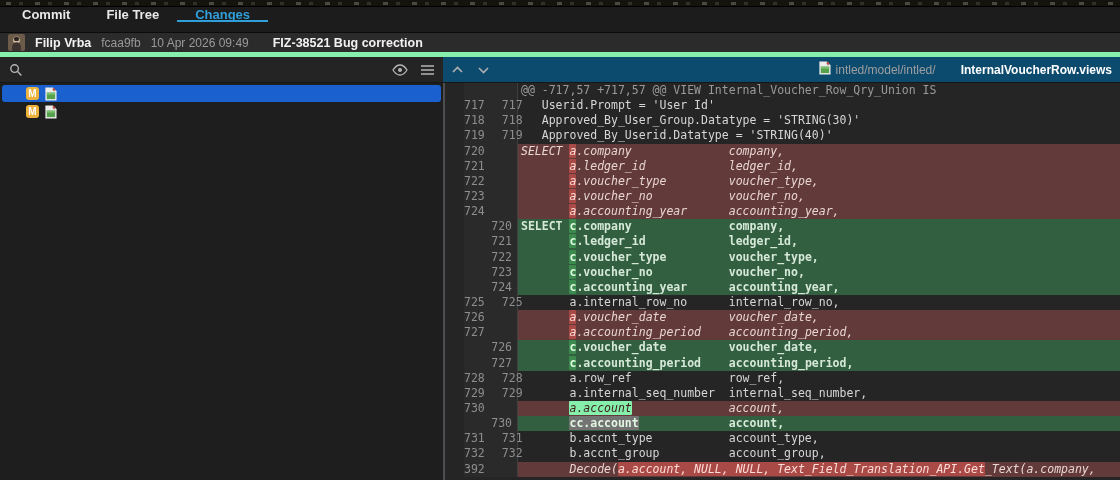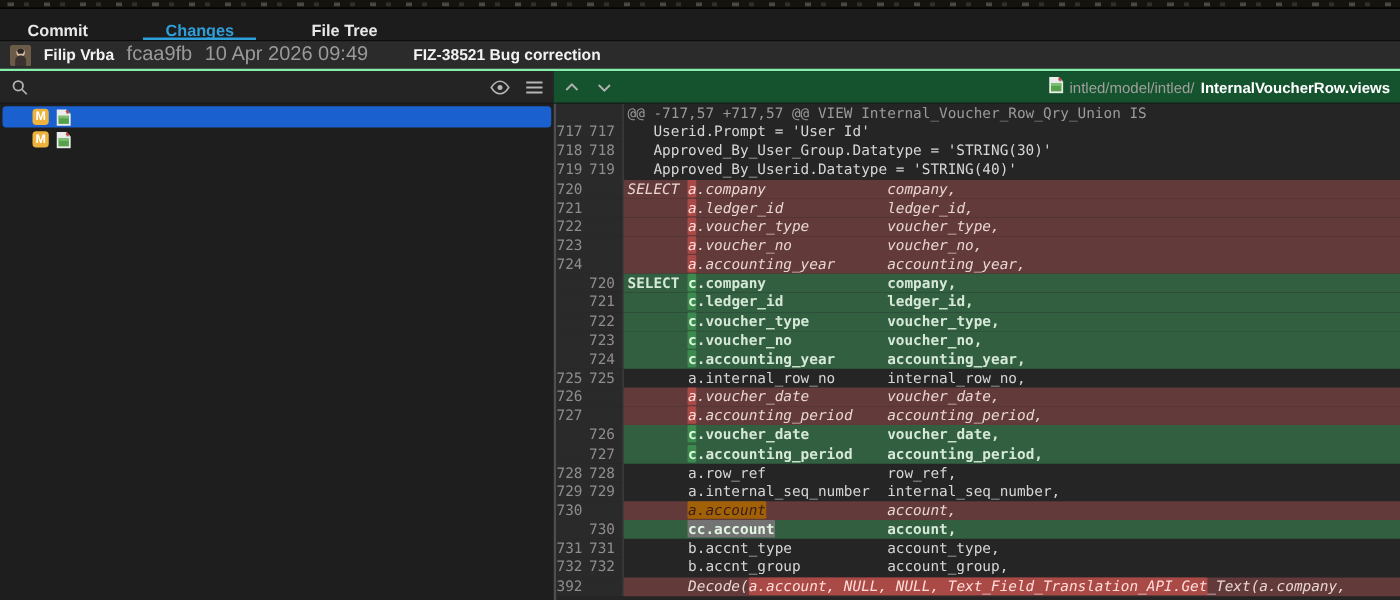--- a/index.html
+++ b/index.html
@@ -5,79 +5,79 @@
   * { box-sizing: border-box; margin: 0; padding: 0; }
   html,body { width:1120px; height:480px; overflow:hidden; }
   body { background:#1a1a1a; font-family:"Liberation Sans", sans-serif; color:#ddd; }
 
   
   .topstrip { height:7px; background:#14130e; position:relative; border-bottom:1px solid #000; }
   .topstrip .marks { position:absolute; left:6px; right:6px; top:2px; height:3px; opacity:.45;
     background:repeating-linear-gradient(90deg,#8b8b80 0 5px,transparent 5px 13px,#55554a 13px 17px,transparent 17px 29px); }
 
   
-  .tabbar { height:26px; background:#1c1c1c; display:flex; align-items:flex-end; padding-left:4px; border-bottom:1px solid #0c0c0c;gap:26px; }
+  .tabbar { height:26px; background:#1c1c1c; display:flex; align-items:flex-start; padding-left:4px; border-bottom:1px solid #0c0c0c; }
   .tab { display:flex; align-items:center; padding:0 18px; font-size:13px; font-weight:bold; color:#e8e8e8; cursor:default; }
   .tab.active { color:#2f9fda; box-shadow: inset 0 -2px 0 #2f9fda; }
 
   
-  .commitbar { height:24px; background:#2b2b2b; border-bottom:2px solid #86efac; display:flex; align-items:center; gap:10px; padding:0 8px; }
+  .commitbar { height:24px; background:#2b2b2b; border-bottom:5px solid #86efac; display:flex; align-items:center; gap:10px; padding:0 8px; }
   .avatar { width:17px; height:17px; border-radius:2px; overflow:hidden; flex:0 0 auto; }
   .c-author { font-size:12.5px; font-weight:bold; color:#f2f2f2; }
-  .c-hash, .c-date { font-size:16px; color:#9a9a9a; }
-  .c-msg { font-size:12.5px; font-weight:bold; color:#f2f2f2; margin-left:26px; }
+  .c-hash, .c-date { font-size:12px; color:#9a9a9a; }
+  .c-msg { font-size:12.5px; font-weight:bold; color:#f2f2f2; margin-left:14px; }
 
   .main { display:flex; height:423px; }
 
   
   .filepanel { width:443px; background:#1e1e1e; display:flex; flex-direction:column; }
   .filetoolbar { height:26px; background:#242425; display:flex; align-items:center; padding:0 7px; gap:9px; border-bottom:1px solid #161616; }
   .ft-spacer { flex:1; }
   .icnbtn { display:flex; align-items:center; justify-content:center; width:18px; height:18px; }
   .filelist { flex:1; padding:2px 2px 0 2px; }
   .filerow { height:17px; display:flex; align-items:center; gap:5px; padding-left:24px; margin-bottom:1px; border-radius:3px; font-size:12px; color:#d8d8d8; white-space:nowrap; cursor:default; }
   .filerow.selected { background:#1b60cf; color:#ffffff; }
   .badge { width:13px; height:13px; border-radius:3px; background:#eeb33c; color:#fff; font-size:10px; font-weight:bold;
            display:flex; align-items:center; justify-content:center; flex:0 0 auto; }
   .filerow svg, .diffheader .docicon svg { flex:0 0 auto; }
 
   
   .diffpanel { flex:1; display:flex; flex-direction:column; background:#252526; min-width:0; }
-  .diffheader { height:26px; background:#14532d; border-bottom:1px solid #161616; display:flex; align-items:center; padding:0 8px 0 5px; gap:8px; }
+  .diffheader { height:26px; background:#0c4a6e; border-bottom:1px solid #161616; display:flex; align-items:center; padding:0 8px 0 5px; gap:8px; }
   .dh-spacer { flex:1; }
   .dh-path { font-size:12px; color:#9f9f9f; white-space:nowrap; display:flex; align-items:center; gap:5px; }
-  .dh-file { color:#ffffff; font-weight:bold; }
+  .dh-file { color:#ffffff; font-weight:bold;margin-left:20px; }
 
   .diffbodywrap { flex:1; display:flex; min-height:0; position:relative; }
   .splitter { width:2px; background:#4d4d52; flex:0 0 auto; cursor:col-resize; }
   .diffbody { flex:1; font-family:"DejaVu Sans Mono", monospace; font-size:11.5px; min-width:0; overflow:hidden; }
 
-  .diff-row { display:flex; height:15.15px; line-height:15.15px; }
-  .gutter { width:54px; flex:0 0 auto; display:flex; background:#2a2a2b; border-right:1px solid #3f3f42; color:#8e8e8e; }
+  .diff-row { display:flex; height:15.15px; line-height:15.15px;padding-left:19px; }
+  .gutter { width:54px; flex:0 0 auto; display:flex; background:#2a2a2b; border-right:1px solid #3f3f42; color:#8e8e8e;gap:12px; }
   .gnum { width:26px; text-align:right; padding-right:5px; }
   .code { flex:1; white-space:pre; padding-left:3px; color:#d6d6d6; min-width:0; }
   .diff-row.hunk .code { color:#9a9a9a; }
   .diff-row.removed .code { background:#633a3a; color:#e8d6d3;font-style:italic; }
   .diff-row.added .code { background:#315f40; color:#d6e8d8;font-weight:bold; }
   .removed .chip1 { background:#aa4a47; color:#ffdcd8; border-radius:1px; }
-  .removed .chip2 { background:#a16207; color:#3c1b1b; border-radius:1px; }
+  .removed .chip2 { background:#86efac; color:#3c1b1b; border-radius:1px; }
   .added .chip1 { background:#3c8a4e; color:#defadf; border-radius:1px; }
   .added .chip2 { background:#737373; color:#e2f7e2; border-radius:1px; }
 </style>
 </head>
 <body>
 
 <div class="topstrip">
     <div class="marks"></div>
   </div>
 
 <div class="tabbar">
     <div class="tab">Commit</div>
+    <div class="tab">File Tree</div>
     <div class="tab active">Changes</div>
-    <div class="tab">File Tree</div>
   </div>
 
 <div class="commitbar">
   <span class="avatar">
     <svg width="17" height="17" viewBox="0 0 17 17">
         <rect width="17" height="17" fill="#6d5b49"></rect>
         <circle cx="8.5" cy="6" r="3.4" fill="#d9c2a3"></circle>
         <path d="M8.5 8.2 a4.4 4.4 0 0 0 -4.4 4.4 v4.4 h8.8 v-4.4 a4.4 4.4 0 0 0 -4.4 -4.4z" fill="#3c3330"></path>
         <path d="M5.6 4.3 a3.4 3.4 0 0 1 5.8 0 l-1 2.6 h-3.8z" fill="#2d2623"></path>
       </svg>

